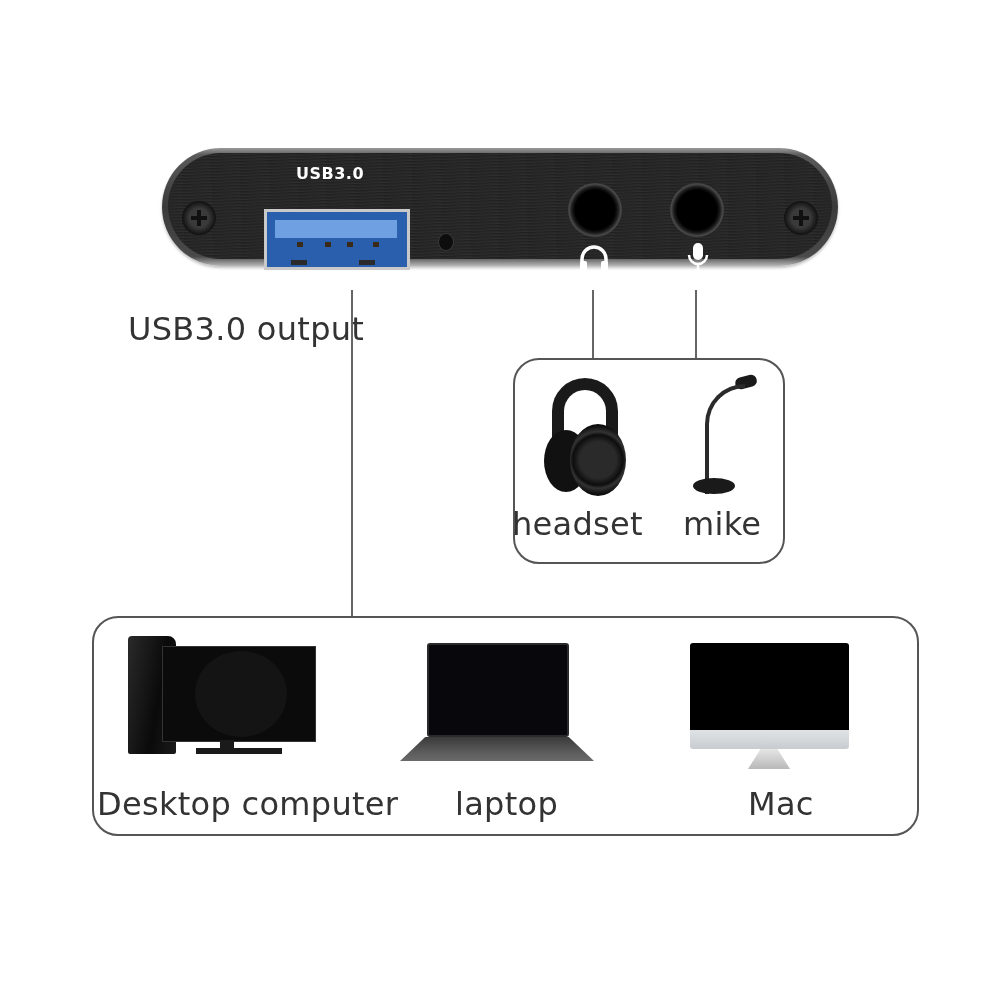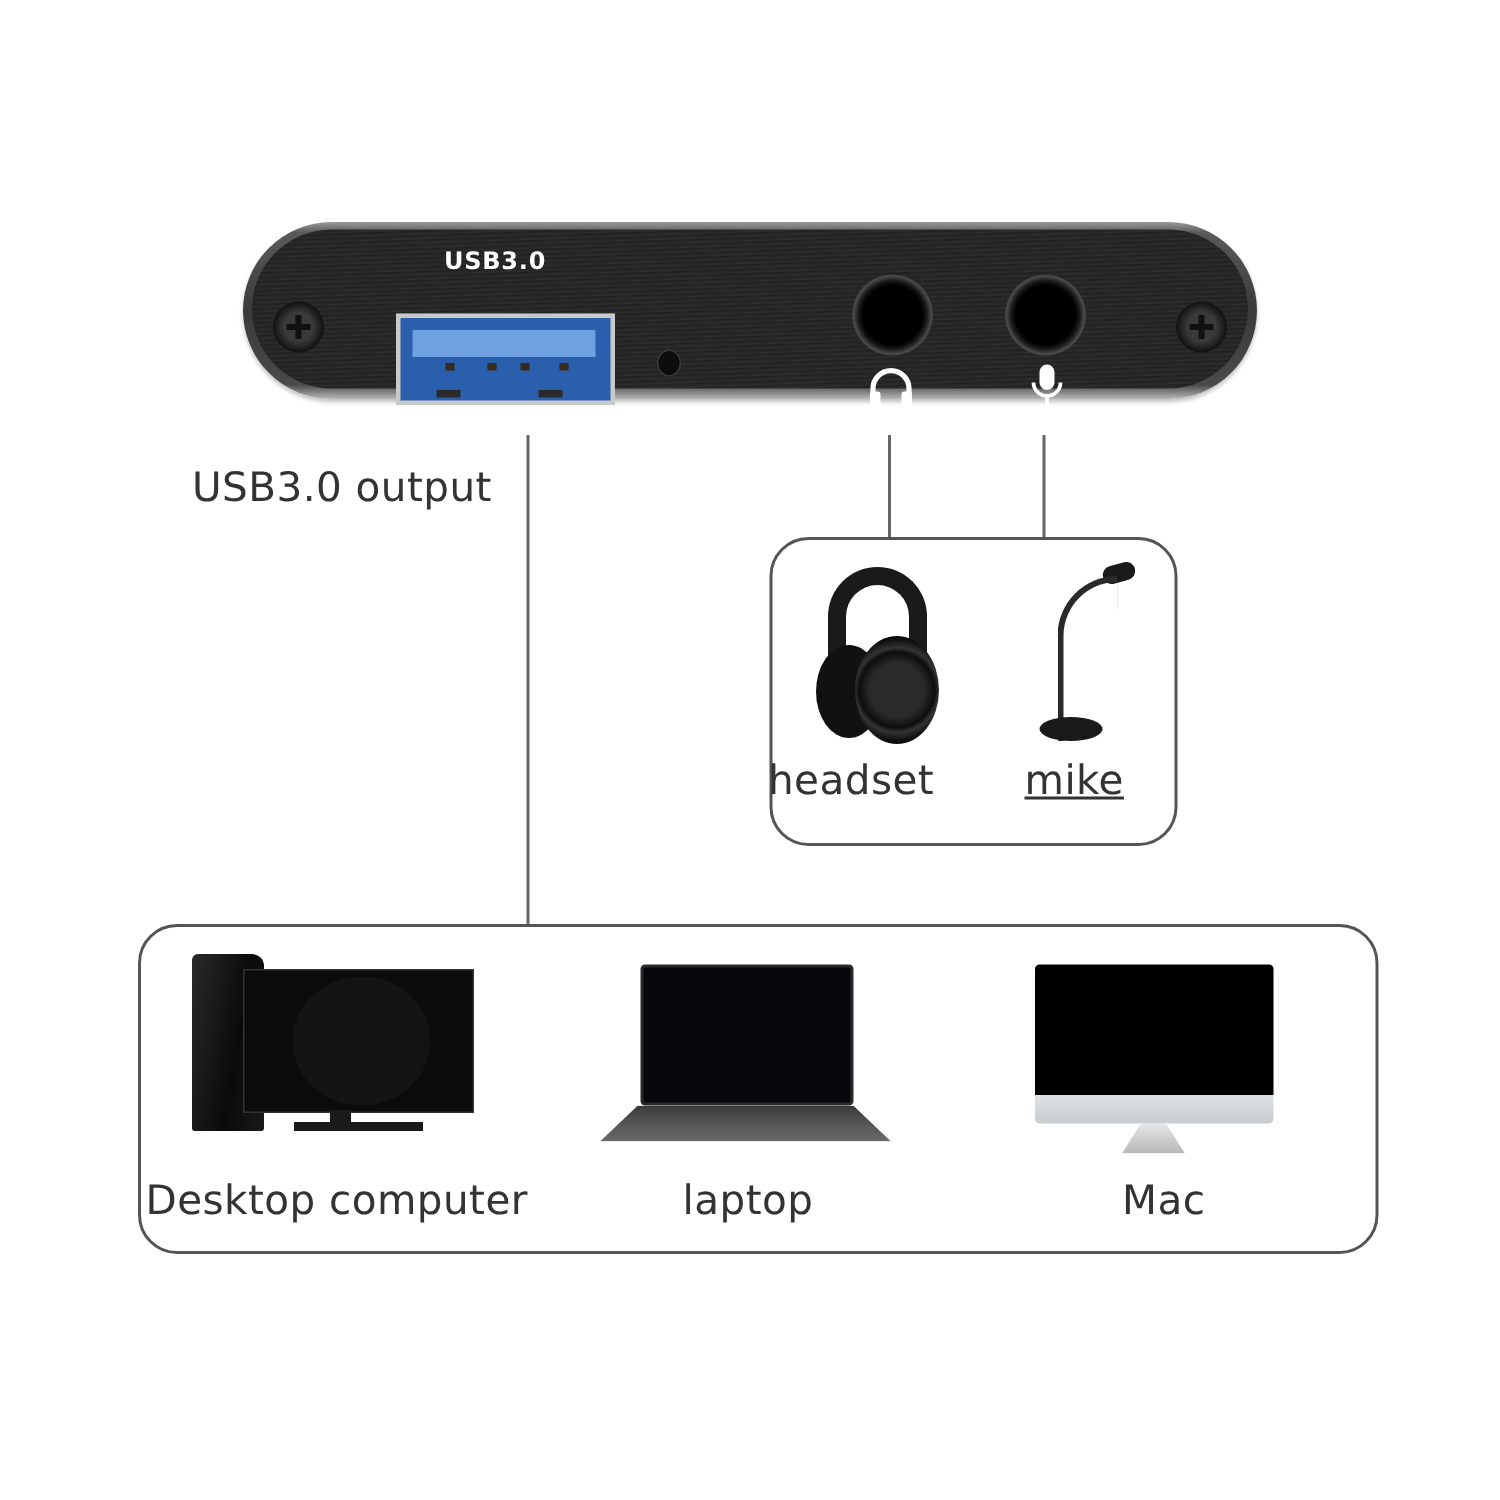--- a/index.html
+++ b/index.html
@@ -19,21 +19,21 @@
   .screw::after { width:4px; height:16px; }
   .usb-port { position:absolute; left:96px; top:56px; width:146px; height:61px; border:3px solid #c9c9c9; background:#2a5fae; box-sizing:border-box; }
   .usb-tongue { position:absolute; left:8px; top:8px; right:10px; height:18px; background:#6fa0e2; }
   .usb-pin { position:absolute; top:30px; width:6px; height:5px; background:#3a2a1a; }
   .usb-bottom { position:absolute; bottom:2px; width:16px; height:5px; background:#2a2a2a; }
   .reset-hole { position:absolute; left:270px; top:80px; width:14px; height:16px; border-radius:50%; background:#0d0d0d; border:1px solid #3a3a3a; }
   .jack { position:absolute; width:54px; height:54px; border-radius:50%; background:radial-gradient(circle,#000 52%,#1a1a1a 60%,#4a4a4a 68%,#1a1a1a 80%,#2a2a2a 100%); }
   .jack-icon { position:absolute; color:#fff; font-size:22px; line-height:1; }
 
   
-  .text-label { color:#333; font-size:27px; font-family:"DejaVu Sans", sans-serif; font-weight:normal; letter-spacing:0.3px; }
+  .text-label { color:#333; font-size:32px; font-family:"DejaVu Sans", sans-serif; font-weight:normal; letter-spacing:0.3px; }
 
   
   .vline { position:absolute; width:2px; background:#666; }
 
   
   .box { position:absolute; border:2px solid #555; border-radius:26px; box-sizing:border-box; background:#fff; }
 
   
   .hp-band { position:absolute; left:552px; top:378px; width:66px; height:80px; border:12px solid #1a1a1a; border-bottom:none; border-radius:40px 40px 0 0; box-sizing:border-box; }
   .hp-cup-back { position:absolute; left:544px; top:430px; width:44px; height:62px; border-radius:50%; background:#111; }
@@ -104,21 +104,21 @@
   <div class="hp-band"></div>
   <div class="hp-cup-back"></div>
   <div class="hp-cup"></div>
 </div>
 <div>
   <div class="mic-head"></div>
   <div class="mic-neck"></div>
   <div class="mic-base"></div>
 </div>
 <div class="abs text-label" style="left:512px; top:505px;">headset</div>
-<div class="abs text-label" style="left:683px; top:505px;text-decoration:underline;">mike</div>
+<div class="abs text-label" style="left:683px; top:505px;">mike</div>
 
 <div class="box" style="left:92px; top:616px; width:827px; height:220px;"></div>
 
 <div>
   <div class="tower"></div>
   <div class="monitor">
     <div class="monitor-circle"></div>
   </div>
   <div class="monitor-stand"></div>
   <div class="monitor-base"></div>

